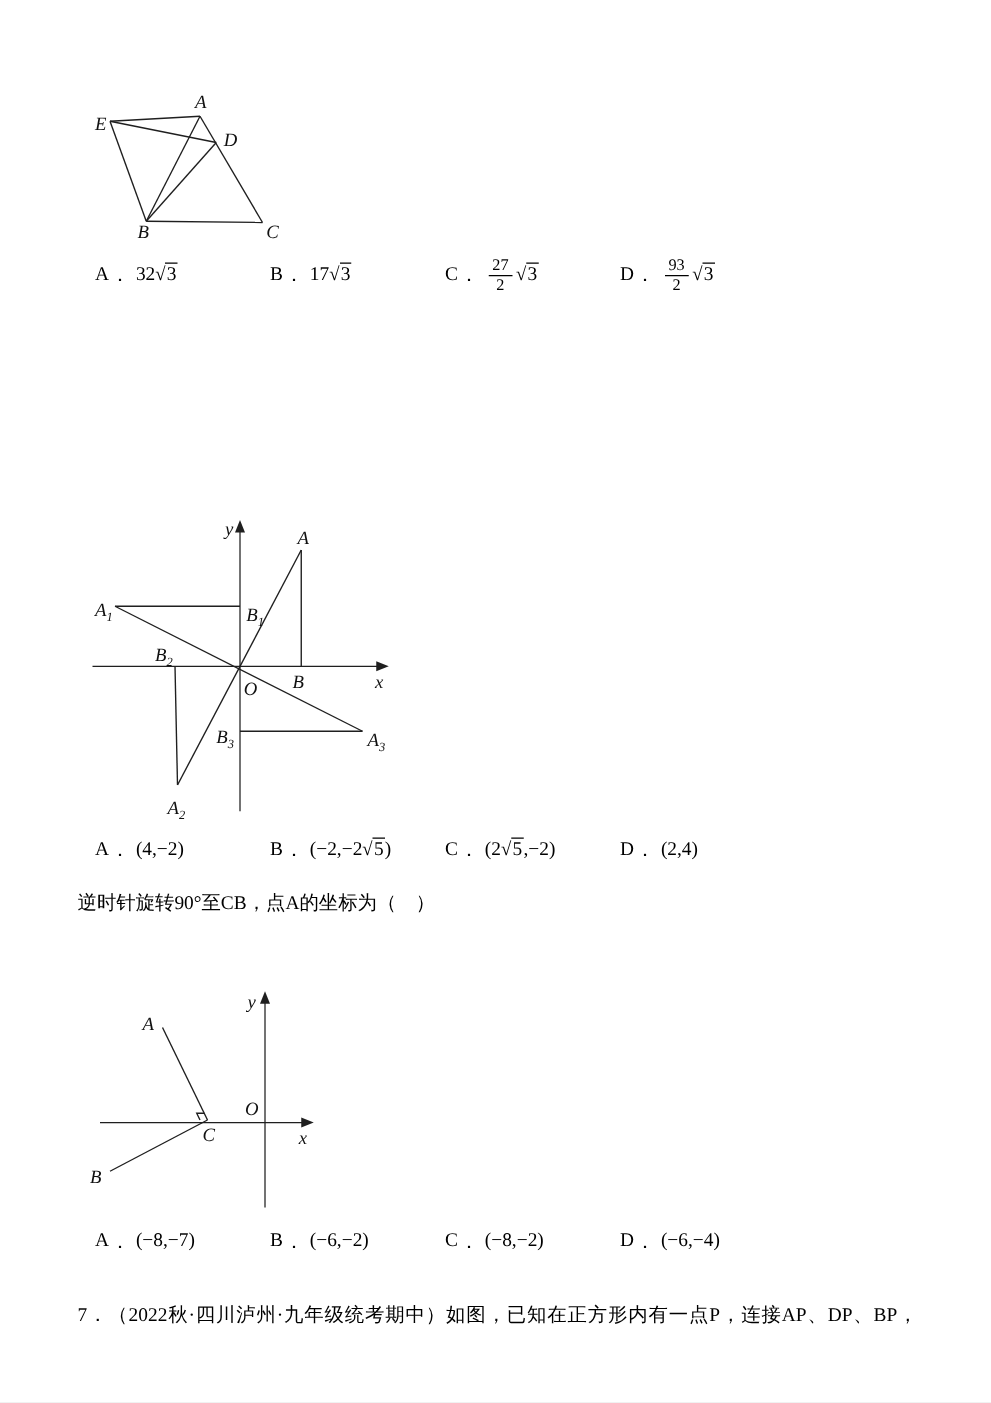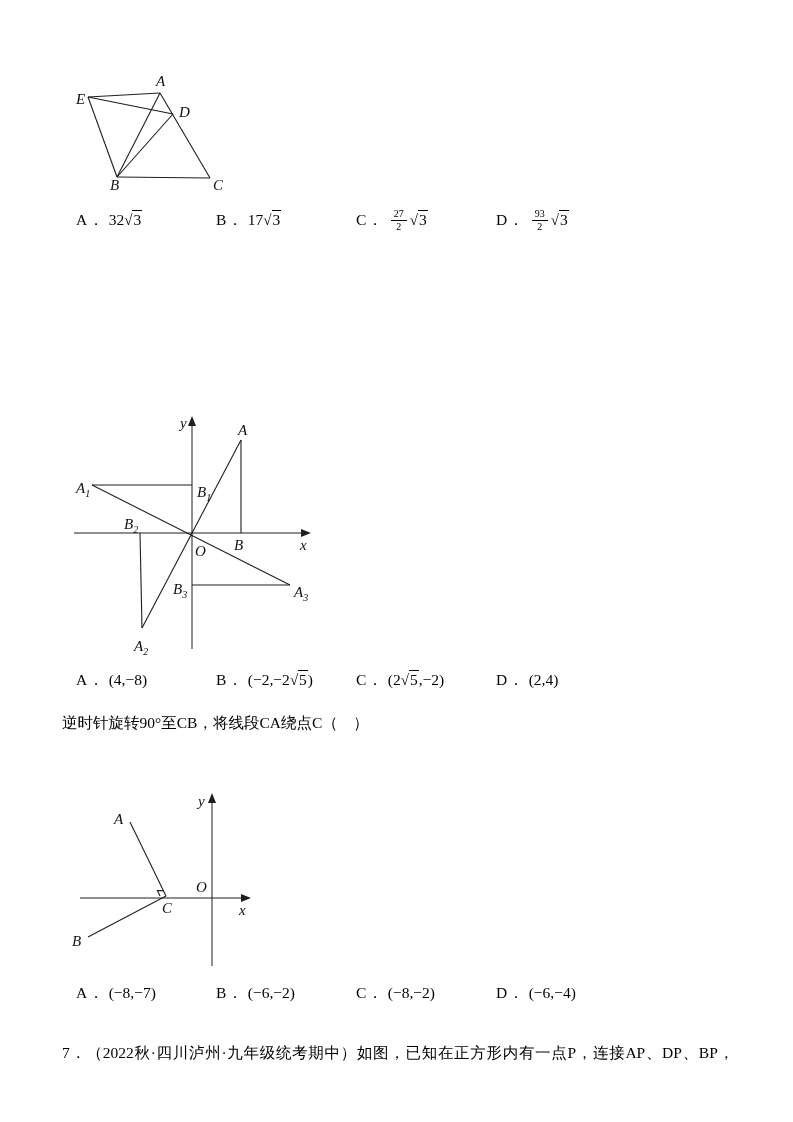--- a/index.html
+++ b/index.html
@@ -11,21 +11,21 @@
   .para{position:absolute;left:62px;width:672px;font-size:15.5px;}
   .pline{line-height:41px;height:41px;}
   .q6line{line-height:42px;height:42px;}
   .just{text-align:justify;text-align-last:justify;}
   .opt-row{position:absolute;left:76px;display:flex;align-items:center;}
   .opt{width:140px;display:flex;align-items:center;font-size:15.5px;flex:none;}
   .olabel{margin-right:1px;}
   .osep{margin-right:5px;}
   .oval{display:flex;align-items:center;white-space:nowrap;}
   .frac{display:inline-flex;flex-direction:column;text-align:center;
-        font-size:10px;line-height:1.15;margin:0 3px;}
+        font-size:13px;line-height:1.15;margin:0 3px;}
   .frac .fn{border-bottom:1px solid #000;padding:0 3px;display:block;}
   .frac .fd{display:block;}
   .sq{white-space:nowrap;}
   .sgn{font-size:15px;}
   .rd{border-top:1px solid #000;padding:0 1px;}
   svg.fig{position:absolute;overflow:visible;}
   svg.fig line, svg.fig polyline{stroke:#1f1f1f;stroke-width:1.1;fill:none;}
   svg.fig .thin{stroke-width:1;}
   text.fl{font-style:italic;font-size:15px;fill:#111;
           font-family:"Liberation Serif","DejaVu Serif",serif;}
@@ -125,21 +125,21 @@
     <text class="fl" x="115" y="181">
       <tspan>B</tspan><tspan class="fs" dy="4">3</tspan></text>
     <text class="fl" x="236" y="184">
       <tspan>A</tspan><tspan class="fs" dy="4">3</tspan></text>
   </svg>
 
   <div class="opt-row" style="top:663px;height:34px;">
     <div class="opt">
       <span class="olabel">A</span>
         <span class="osep">．</span>
-      <span class="oval">(4,−8)</span>
+      <span class="oval">(4,−2)</span>
     </div>
     <div class="opt">
       <span class="olabel">B</span>
         <span class="osep">．</span>
       <span class="oval">
           <span>(−2,−2</span>
           <span class="sq"><span class="sgn">√</span><span class="rd">5</span></span>
           <span>)</span>
         </span>
     </div>
@@ -153,21 +153,21 @@
         </span>
     </div>
     <div class="opt">
       <span class="olabel">D</span>
         <span class="osep">．</span>
       <span class="oval">(2,4)</span>
     </div>
   </div>
 
   <div class="para" style="top:702px;">
-    <div class="q6line">逆时针旋转90°至CB，将线段CA绕点C（　）</div>
+    <div class="q6line">逆时针旋转90°至CB，点A的坐标为（　）</div>
   </div>
 
   <svg class="fig" style="left:58px;top:788px;" width="230" height="185" viewBox="0 0 230 185">
 
     <line class="thin" x1="154" y1="13" x2="154" y2="178"></line>
     <line class="thin" x1="22" y1="110" x2="187" y2="110"></line>
     <polygon class="arrow" points="154,5 150,15 158,15"></polygon>
     <polygon class="arrow" points="193,110 183,106 183,114"></polygon>
 
     <line x1="72" y1="34" x2="108" y2="108"></line>

